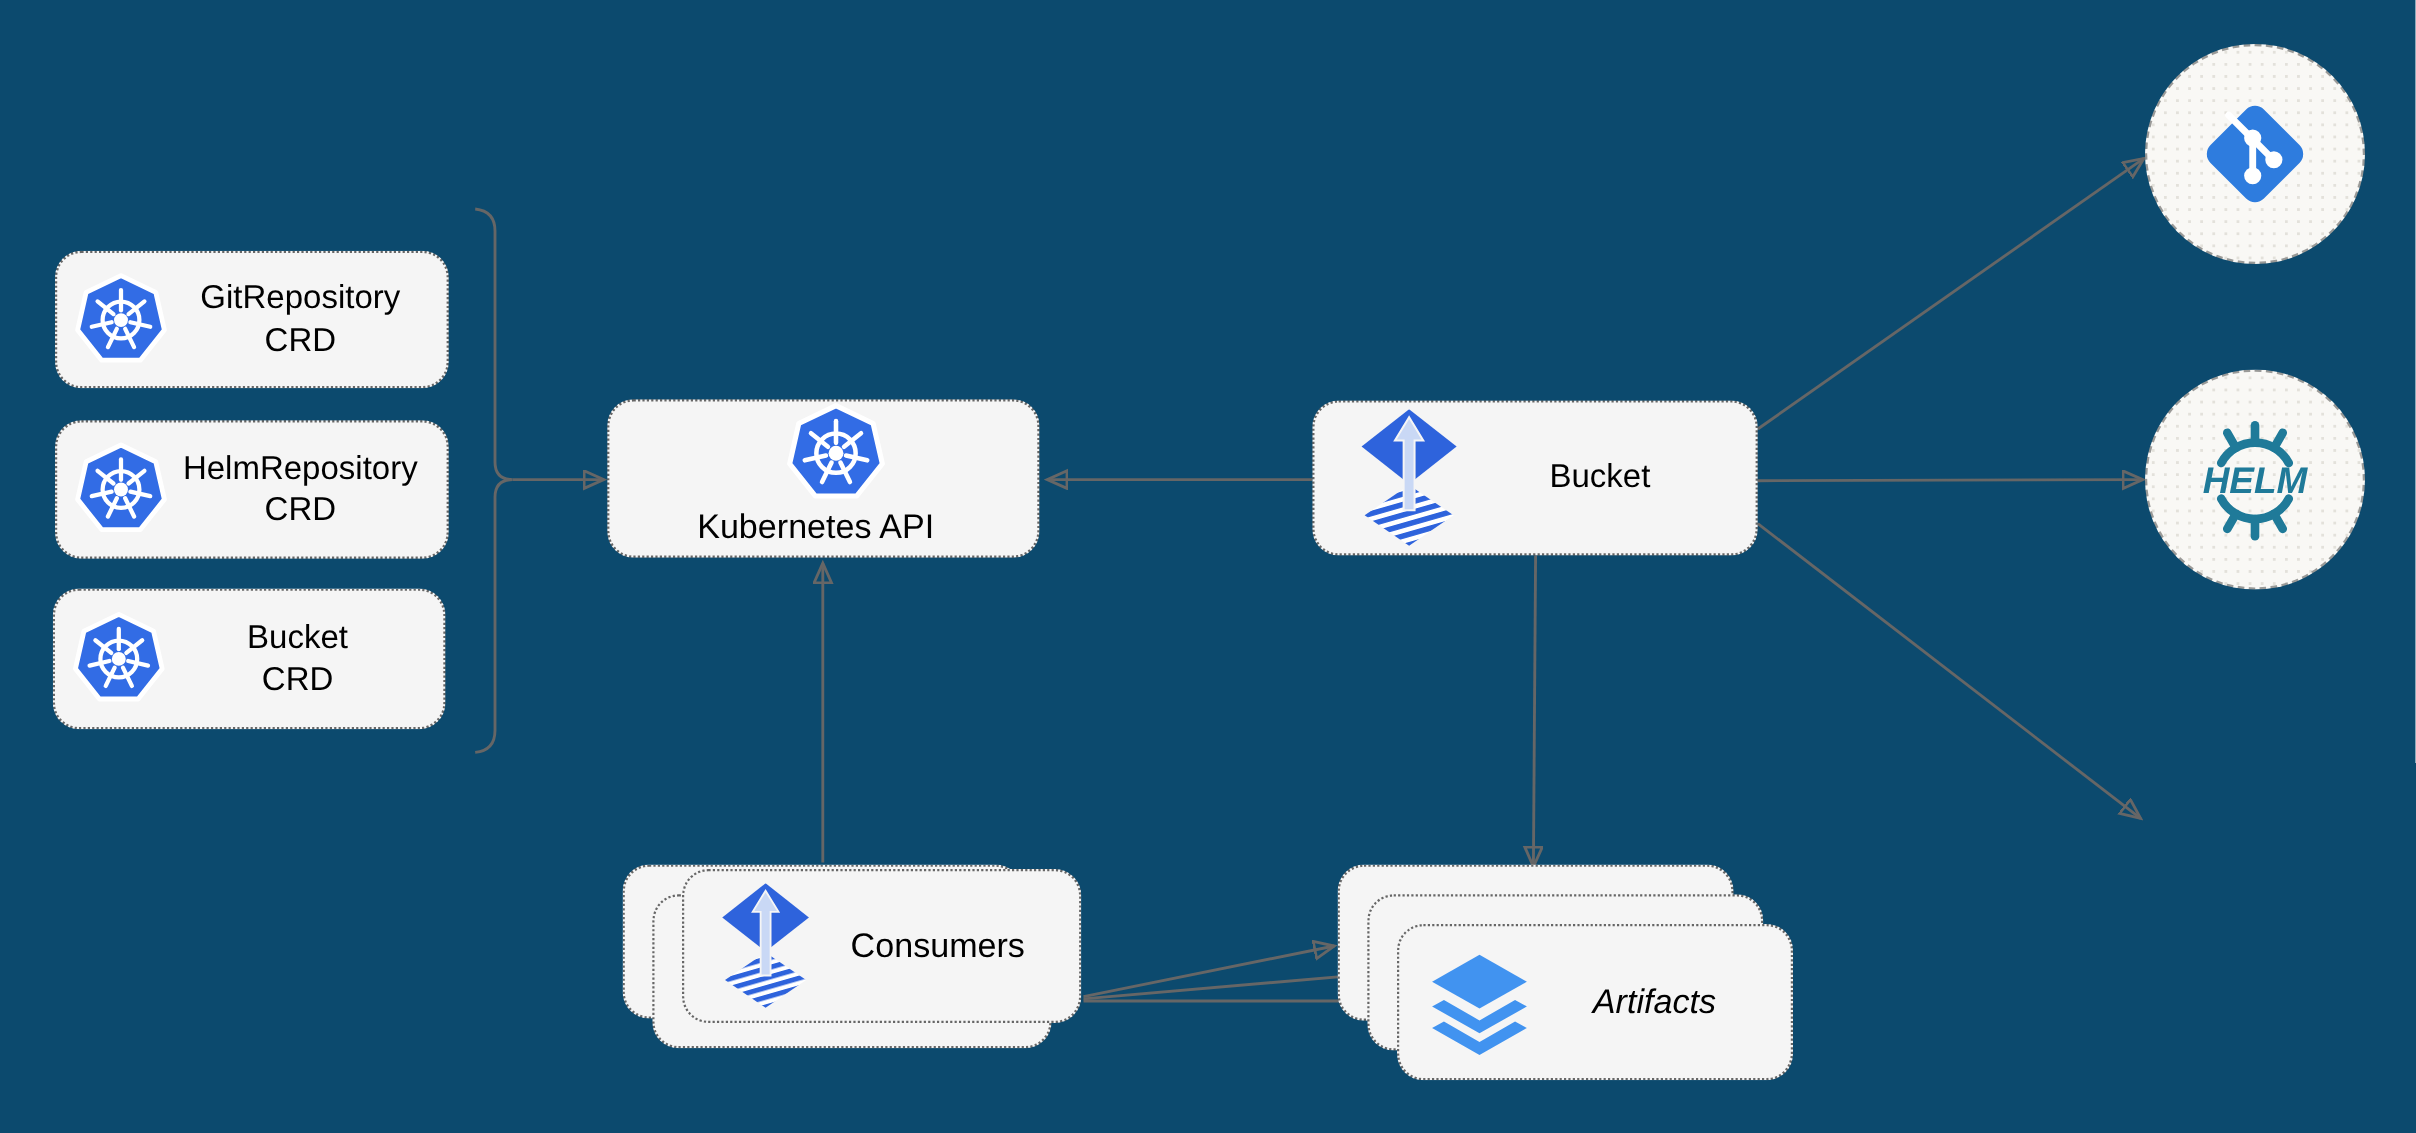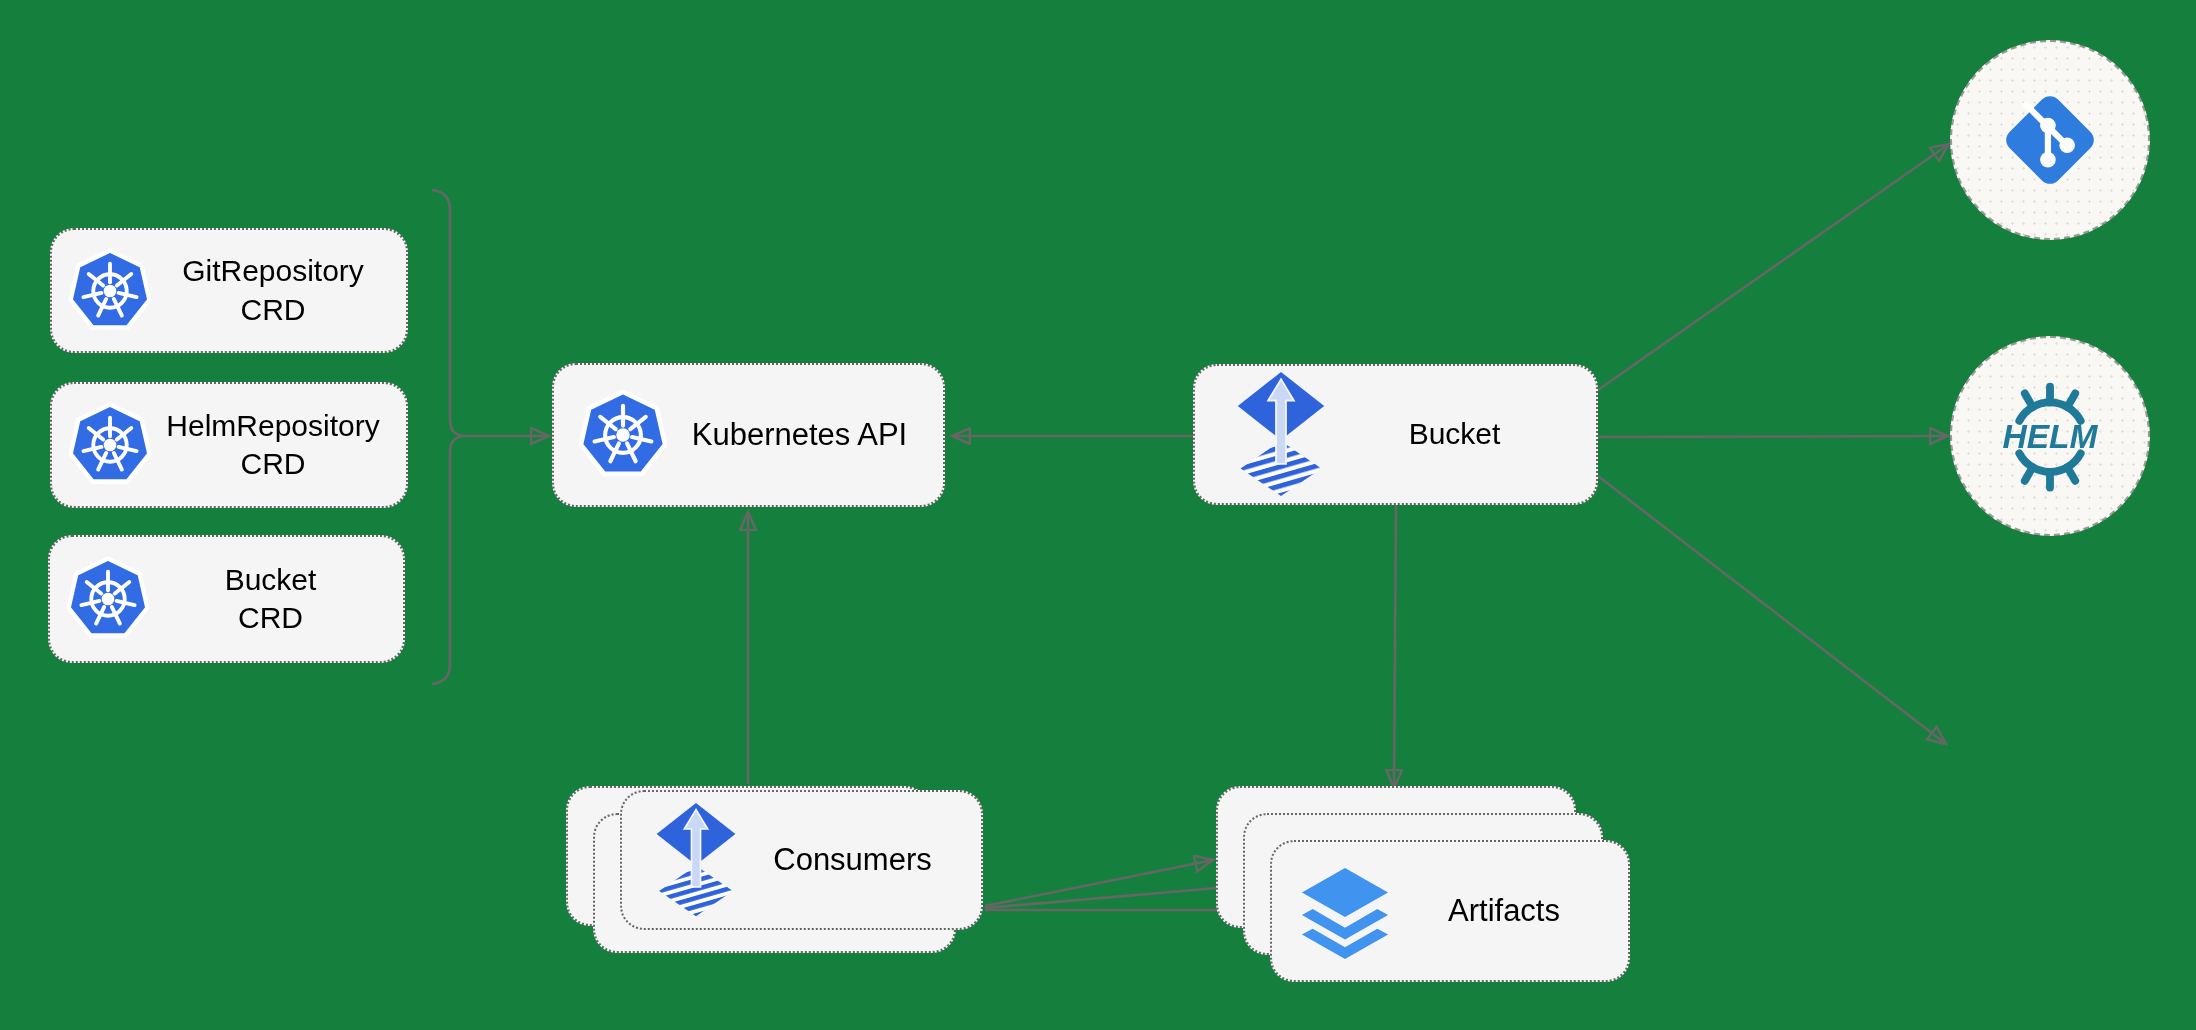--- a/index.html
+++ b/index.html
@@ -1,19 +1,19 @@
 <!DOCTYPE html>
 <html style="--kubernetes-blue: #326CE5; --flux-blue: #2E63DC; --flux-arrow-light: #C9D8F5; --layers-blue: #4193F0; --git-blue: #2E7CDE; --helm-teal: #1F7A99; --s3-red: #DE5140; --s3-dark-red: #8C3123; --edge-gray: #666666; --node-fill: #F5F5F5; --circle-fill: #F9F8F5;"><head>
 <meta charset="utf-8">
 <style>
   html,body{margin:0;padding:0;background:#ffffff;}
   #canvas{
     position:relative;
     width:2196px;height:1030px;
-    background:#15803d;
+    background:#0c4a6e;
     font-family:"Liberation Sans", sans-serif;
     overflow:hidden;
   }
   .box{
     position:absolute;
     box-sizing:border-box;
     background:var(--node-fill);
     border:2px dotted #666666;
     border-radius:24px;
     display:flex;
@@ -138,21 +138,21 @@
         <line x1="42.2" y1="43.8" x2="25.8" y2="30.7"></line>
       </g>
       <circle cx="50" cy="50" r="7.2" fill="#fff"></circle>
     </svg>
     <div class="label">
       <div>Bucket</div>
         <div>CRD</div>
     </div>
   </div>
 
-  <div class="box" style="left:552px;top:363px;width:393px;height:144px;">
+  <div class="box" style="left:552px;top:363px;width:393px;height:144px;flex-direction:column;">
     <svg class="icon" width="94" height="94" viewBox="0 0 100 100" style="margin-left:22px;">
       <polygon points="50,4 85.9,21.3 94.8,60.2 70,91.4 30,91.4 5.2,60.2 14,21.3" style="fill:var(--kubernetes-blue)" stroke="#fff" stroke-width="5" stroke-linejoin="round"></polygon>
       <g stroke="#fff" stroke-width="4.4" stroke-linecap="round">
         <circle cx="50" cy="50" r="19" fill="none"></circle>
         <line x1="50" y1="40" x2="50" y2="19"></line>
           <line x1="57.8" y1="43.8" x2="74.2" y2="30.7"></line>
         <line x1="59.7" y1="52.2" x2="80.2" y2="56.9"></line>
           <line x1="54.3" y1="59" x2="63.5" y2="77.9"></line>
         <line x1="45.7" y1="59" x2="36.5" y2="77.9"></line>
           <line x1="40.3" y1="52.2" x2="19.8" y2="56.9"></line>
@@ -186,21 +186,21 @@
   </div>
 
   <div class="box" style="left:1216px;top:786px;width:360px;height:142px;"></div>
   <div class="box" style="left:1243px;top:813px;width:360px;height:142px;"></div>
   <div class="box" style="left:1270px;top:840px;width:360px;height:142px;">
     <svg class="icon" width="98" height="95" viewBox="0 0 100 97" style="margin-left:24px;">
       <polygon points="50,4 94,29 50,54 6,29" style="fill:var(--layers-blue)"></polygon>
       <polygon points="6,52 50,77 94,52 83,46 50,65 17,46" style="fill:var(--layers-blue)"></polygon>
       <polygon points="6,72 50,97 94,72 83,66 50,85 17,66" style="fill:var(--layers-blue)"></polygon>
     </svg>
-    <div class="label" style="font-size:31px;">Artifacts</div>
+    <div class="label" style="font-size:31px;font-style:italic;">Artifacts</div>
   </div>
 
   <div class="circle" style="left:1950px;top:40px;">
     <svg width="104" height="104" viewBox="0 0 100 100">
       <rect x="17" y="17" width="66" height="66" rx="11" transform="rotate(45 50 50)" style="fill:var(--git-blue)"></rect>
       <g stroke="#fff" stroke-width="6" stroke-linecap="round">
         <line x1="27" y1="16" x2="47" y2="36"></line>
         <line x1="48" y1="37" x2="48" y2="68"></line>
         <line x1="50" y1="39" x2="65" y2="54"></line>
       </g>

